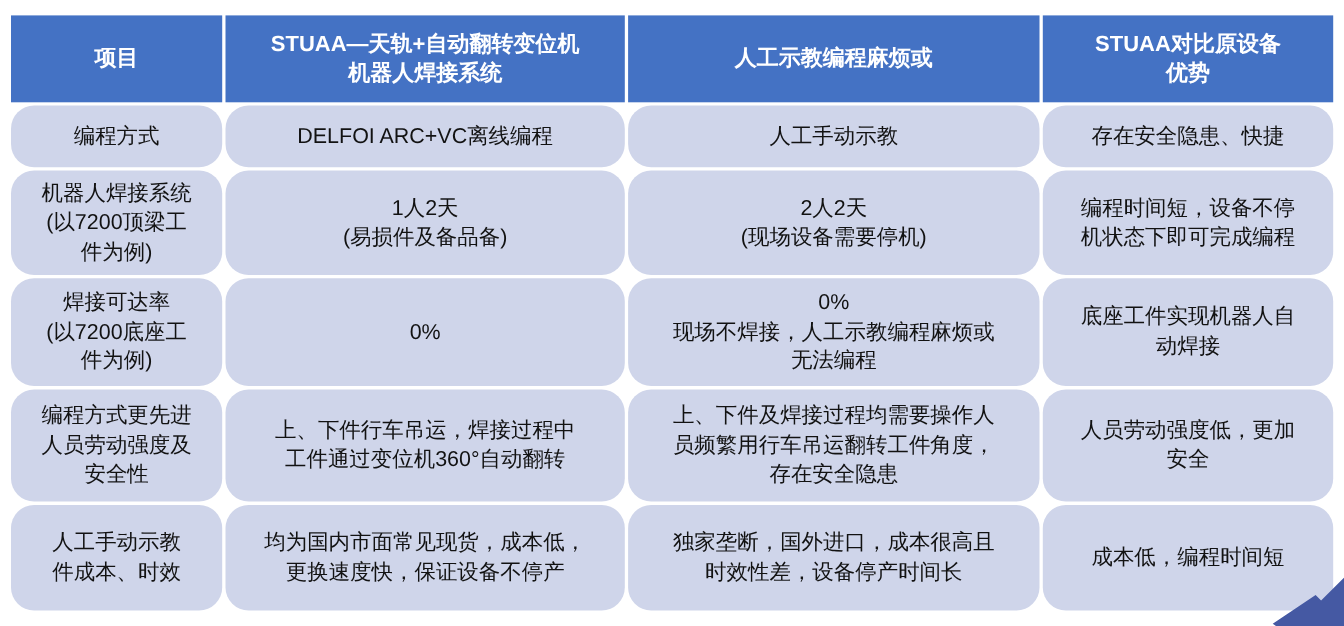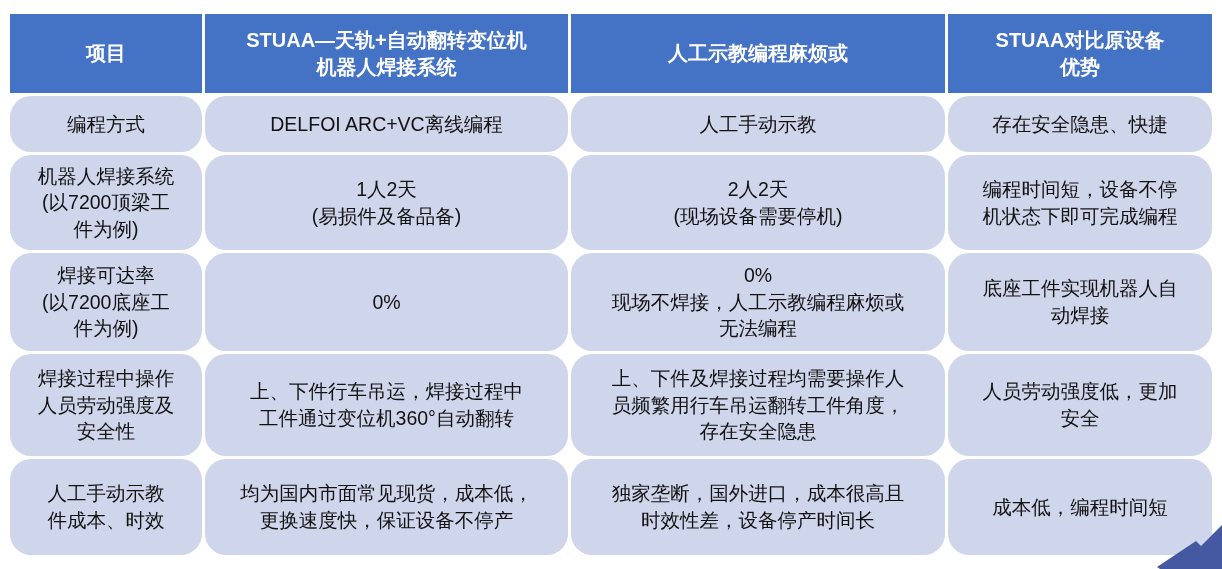--- a/index.html
+++ b/index.html
@@ -98,21 +98,21 @@
 件为例)</div>
       <div class="cell body-cell">0%</div>
       <div class="cell body-cell">0%
 现场不焊接，人工示教编程麻烦或
 无法编程</div>
       <div class="cell body-cell">底座工件实现机器人自
 动焊接</div>
     </div>
 
     <div class="row">
-      <div class="cell body-cell">焊接过程中操作
+      <div class="cell body-cell">编程方式更先进
 人员劳动强度及
 安全性</div>
       <div class="cell body-cell">上、下件行车吊运，焊接过程中
 工件通过变位机360°自动翻转</div>
       <div class="cell body-cell">上、下件及焊接过程均需要操作人
 员频繁用行车吊运翻转工件角度，
 存在安全隐患</div>
       <div class="cell body-cell">人员劳动强度低，更加
 安全</div>
     </div>

